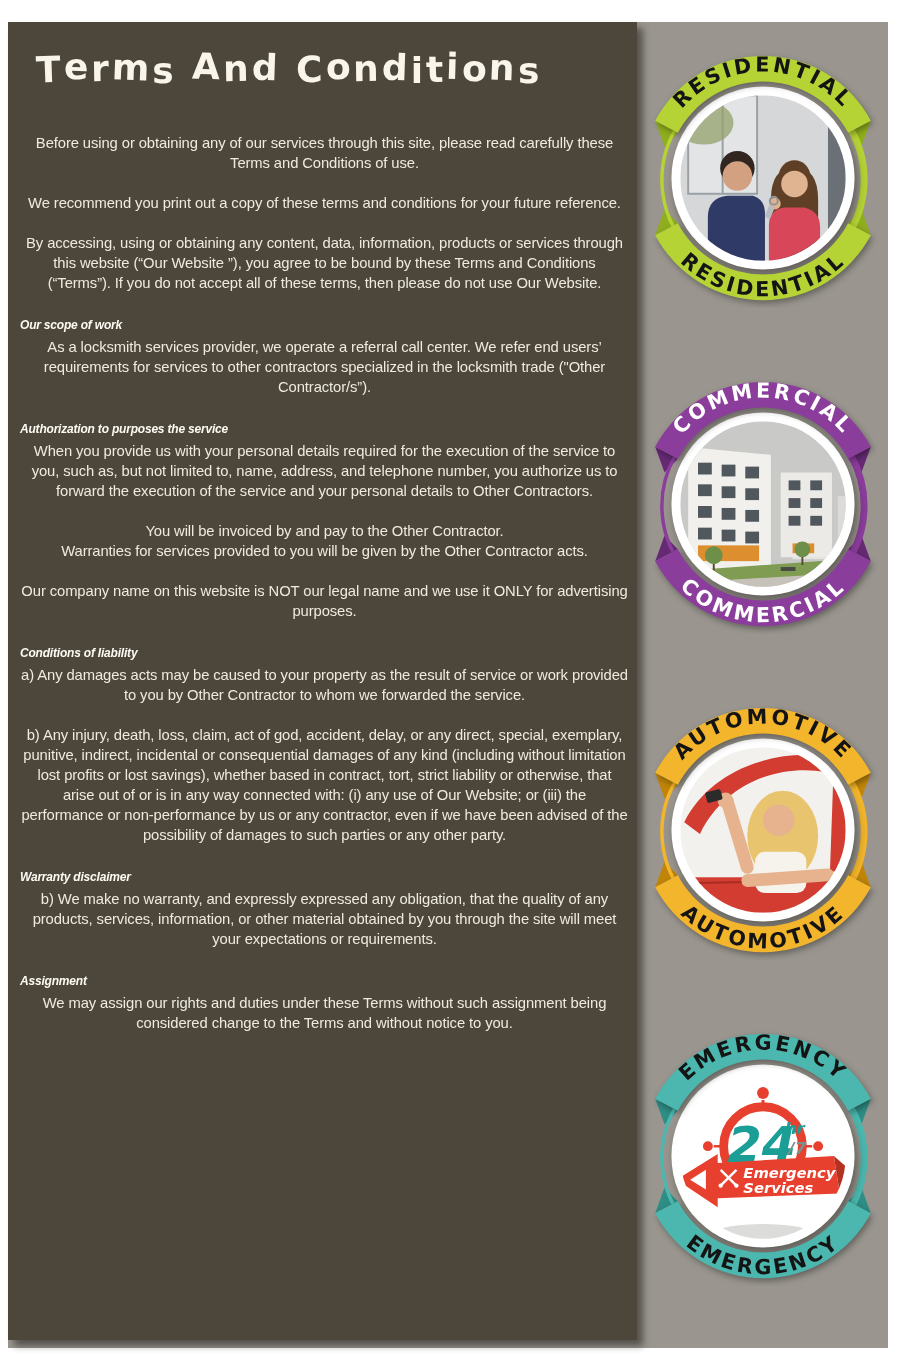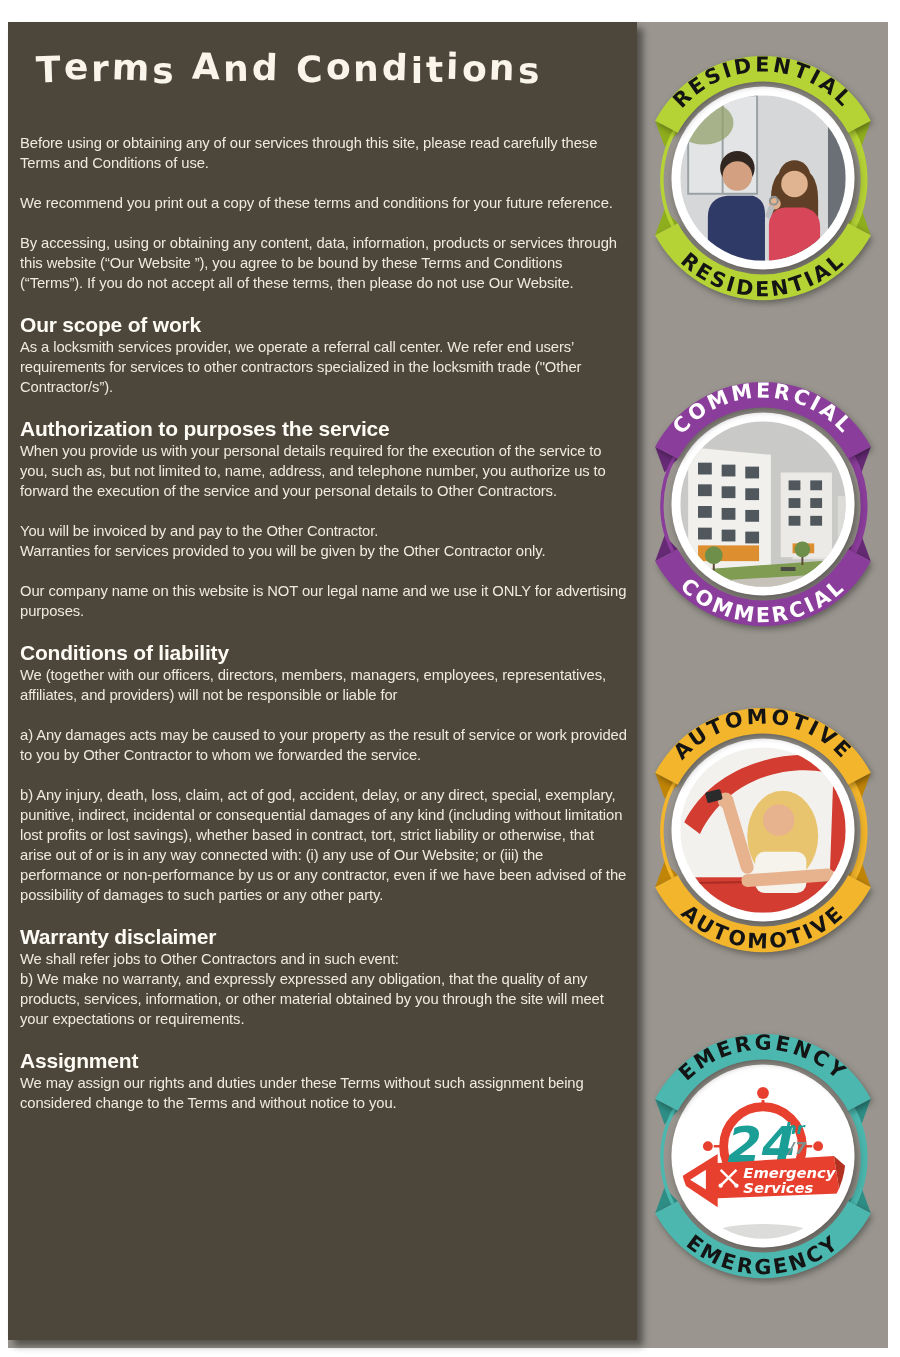--- a/index.html
+++ b/index.html
@@ -18,26 +18,27 @@
     box-sizing:border-box;padding:16px 8px 0 12px;overflow:hidden;
     color:#efeadf;
   }
   .page-title{
     margin:10px 0 0 16px;color:#f9f5ea;font-size:36px;font-weight:bold;
     letter-spacing:3px;font-family:"DejaVu Sans",sans-serif;
   }
   .page-title .tchar{display:inline-block;white-space:pre}
   .body-text{margin-top:44px}
   .body-text p{
-    margin:0 0 20px 0;font-size:14.8px;line-height:20px;letter-spacing:-.1px;
+    margin:0 0 20px 0;font-size:14.8px;line-height:20px;letter-spacing:-.1px;text-align:center;
   }
   .body-text p.no-gap{margin-bottom:0}
   .body-text h2{
-    margin:0;color:#fdfbf4;font-size:21px;line-height:24px;font-weight:bold;
+    margin:0;color:#fdfbf4;font-size:12px;line-height:24px;font-weight:bold;
     letter-spacing:-.2px;
+    font-style:italic;
   }
   
   .sidebar{
     position:absolute;left:629px;top:0;width:251px;height:1326px;
     display:flex;flex-direction:column;align-items:center;
     padding-top:30px;gap:70px;box-sizing:border-box;
   }
   .badge{width:240px;height:256px;position:relative}
   .badge svg{display:block}
   .band-text{
@@ -62,30 +63,28 @@
       <p>We recommend you print out a copy of these terms and conditions for your future reference.</p>
       <p>By accessing, using or obtaining any content, data, information, products or services through this website (“Our Website ”), you agree to be bound by these Terms and Conditions (“Terms”). If you do not accept all of these terms, then please do not use Our Website.</p>
 
       <h2>Our scope of work</h2>
       <p>As a locksmith services provider, we operate a referral call center. We refer end users’ requirements for services to other contractors specialized in the locksmith trade ("Other Contractor/s”).</p>
 
       <h2>Authorization to purposes the service</h2>
       <p>When you provide us with your personal details required for the execution of the service to you, such as, but not limited to, name, address, and telephone number, you authorize us to forward the execution of the service and your personal details to Other Contractors.</p>
 
       <p class="no-gap">You will be invoiced by and pay to the Other Contractor.</p>
-      <p>Warranties for services provided to you will be given by the Other Contractor only.</p>
+      <p>Warranties for services provided to you will be given by the Other Contractor acts.</p>
       <p>Our company name on this website is NOT our legal name and we use it ONLY for advertising purposes.</p>
 
       <h2>Conditions of liability</h2>
-      <p>We (together with our officers, directors, members, managers, employees, representatives, affiliates, and providers) will not be responsible or liable for</p>
       <p>a) Any damages acts may be caused to your property as the result of service or work provided to you by Other Contractor to whom we forwarded the service.</p>
       <p>b) Any injury, death, loss, claim, act of god, accident, delay, or any direct, special, exemplary, punitive, indirect, incidental or consequential damages of any kind (including without limitation lost profits or lost savings), whether based in contract, tort, strict liability or otherwise, that arise out of or is in any way connected with: (i) any use of Our Website; or (iii) the performance or non-performance by us or any contractor, even if we have been advised of the possibility of damages to such parties or any other party.</p>
 
       <h2>Warranty disclaimer</h2>
-      <p class="no-gap">We shall refer jobs to Other Contractors and in such event:</p>
       <p>b) We make no warranty, and expressly expressed any obligation, that the quality of any products, services, information, or other material obtained by you through the site will meet your expectations or requirements.</p>
 
       <h2>Assignment</h2>
       <p class="no-gap">We may assign our rights and duties under these Terms without such assignment being considered change to the Terms and without notice to you.</p>
     </div>
   </div>
 
   <div class="sidebar">
 
     <div class="badge">

